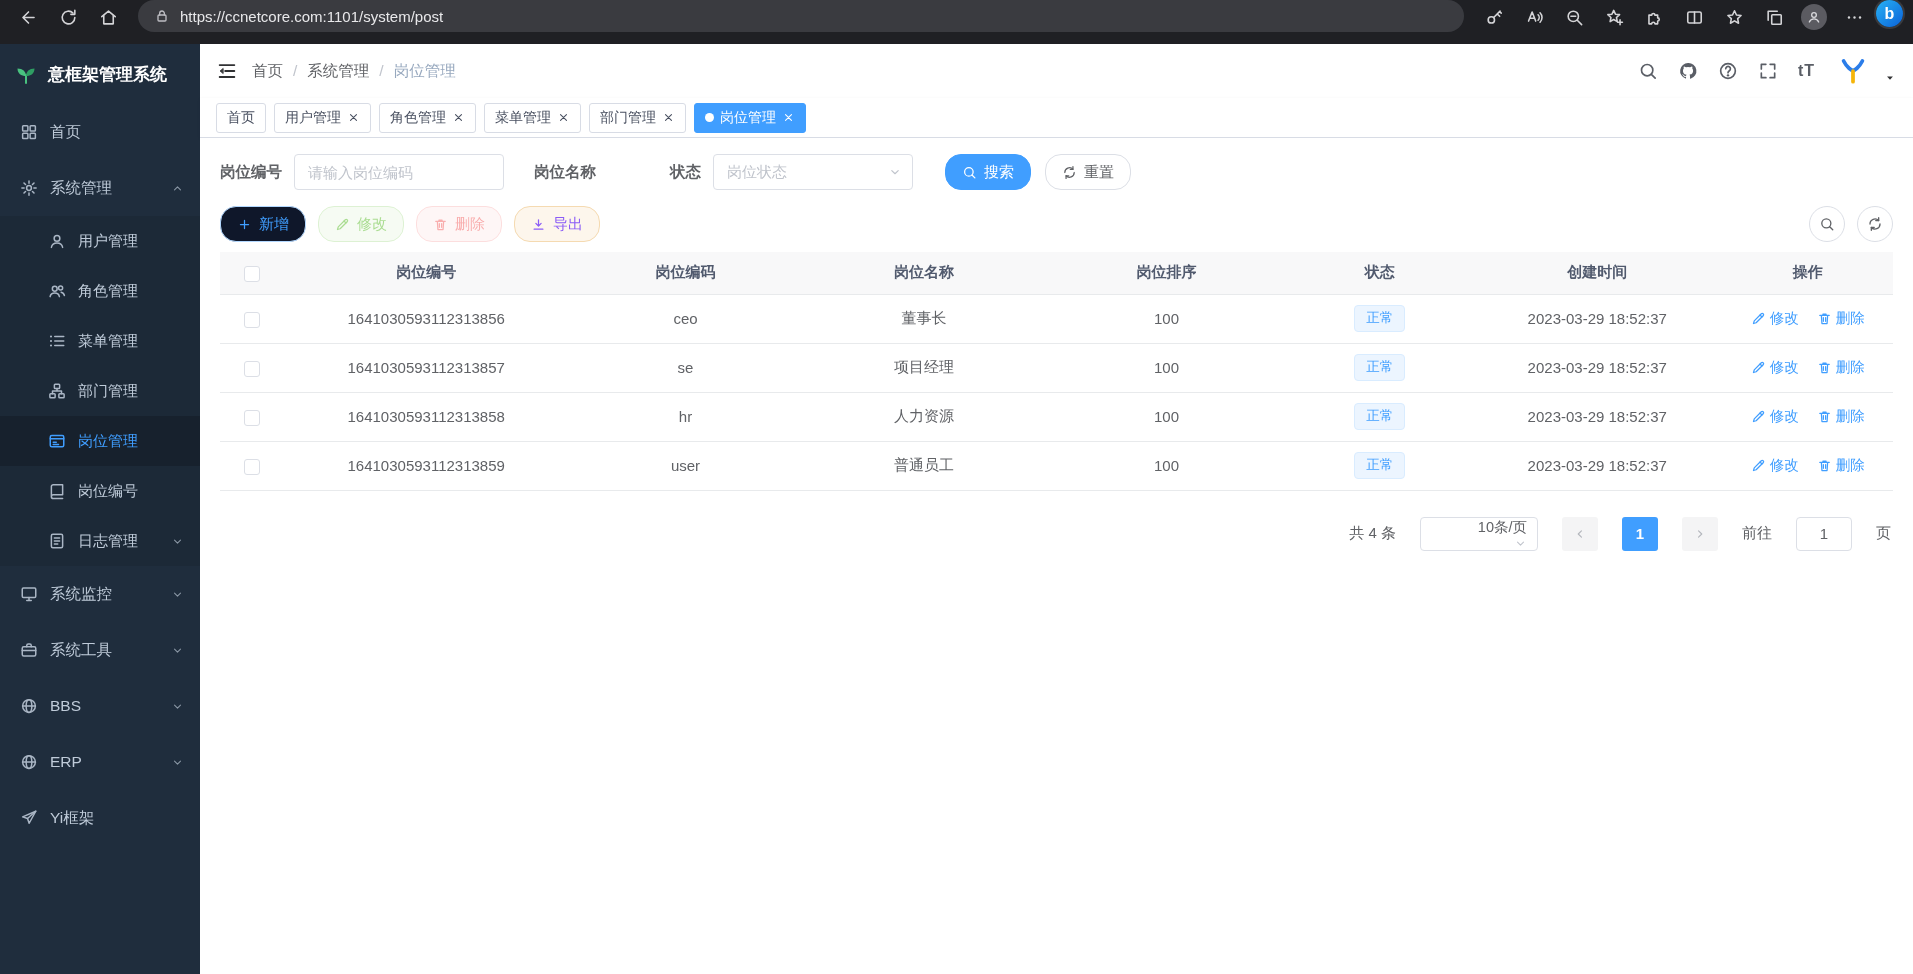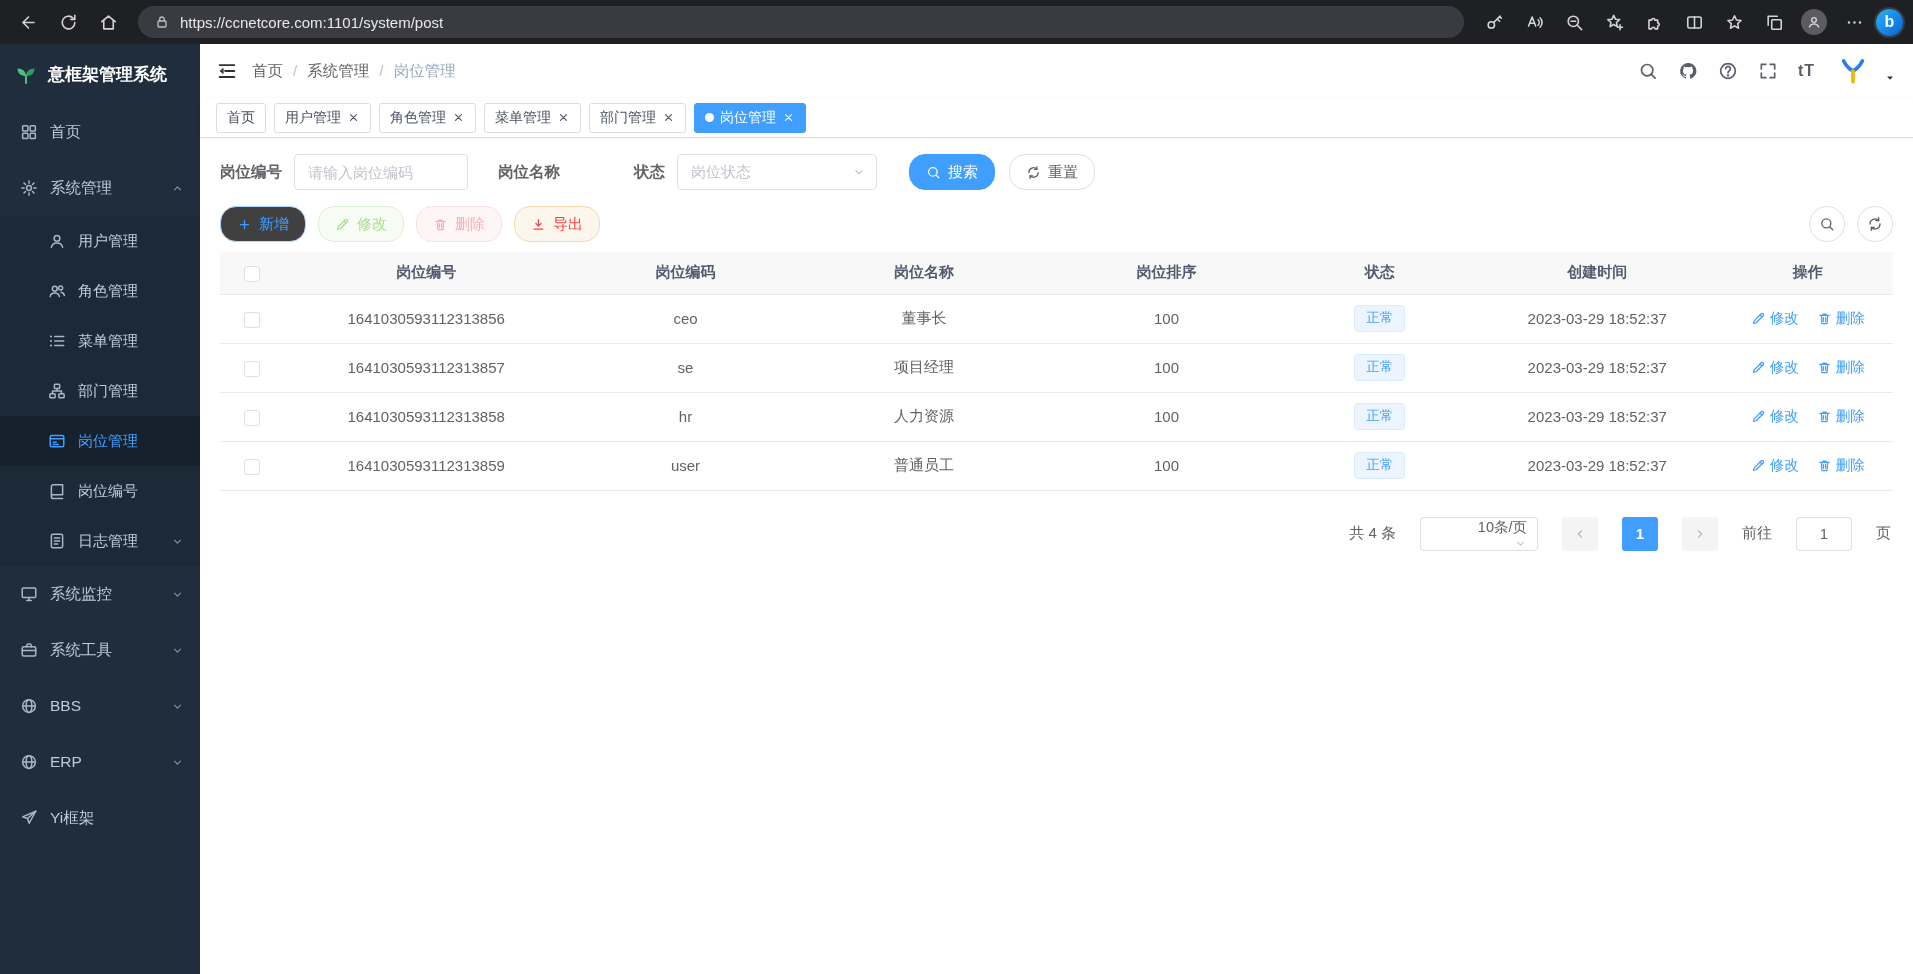--- a/index.html
+++ b/index.html
@@ -4,21 +4,21 @@
 <style>
   * { margin:0; padding:0; box-sizing:border-box; }
   html,body { width:1913px; height:974px; }
   body { font-family:"Liberation Sans","DejaVu Sans",sans-serif; font-size:16px; color:#303133; background:#fff; overflow:hidden; }
   .screen { width:1913px; height:974px; display:flex; flex-direction:column; }
 
   .icn { display:inline-flex; align-items:center; justify-content:center; width:18px; height:18px; flex:0 0 auto; }
   .icn svg { width:100%; height:100%; display:block; }
 
   
-  .browser { flex:0 0 44px; background:#1f2024; display:flex; align-items:center; padding:0 10px; gap:4px; color:#cfcfd3; }
+  .browser { flex:0 0 44px; background:#1f2024; display:flex; padding:0 10px; gap:4px; color:#cfcfd3; }
   .bbtn { width:36px; height:34px; border-radius:6px; display:inline-flex; align-items:center; justify-content:center; color:#d4d4d7; cursor:pointer; }
   .bbtn .icn, .bbtn.icn { width:19px; height:19px; }
   .addr { flex:1; height:32px; background:#3a3b40; border-radius:16px; display:flex; align-items:center; padding:0 16px; gap:10px; color:#e8e8ea; font-size:15px; margin:0 8px; cursor:text; }
   .addr .icn { width:16px; height:16px; color:#bdbdc2; }
   .avatar-circ { width:26px; height:26px; border-radius:50%; background:#5b5b61; display:inline-flex; align-items:center; justify-content:center; color:#d9d9dd; }
   .avatar-circ .icn { width:16px; height:16px; }
   .bing { width:27px; height:27px; border-radius:50%; background:linear-gradient(135deg,#28b2f5,#0b62d8); color:#fff; display:inline-flex; align-items:center; justify-content:center; font-weight:bold; font-size:16px; cursor:pointer; box-shadow:0 0 0 2px rgba(255,255,255,.12); }
 
   
   .app { flex:1; display:flex; min-height:0; }
@@ -55,35 +55,35 @@
   .tab .dot { width:9px; height:9px; border-radius:50%; background:#fff; }
   .tab .tab-x { width:13px; height:13px; color:inherit; }
   .tab.active { background:#409eff; border-color:#409eff; color:#fff; }
 
   
   .content { flex:1; padding:16px 20px; overflow:hidden; background:#fff; }
 
   .filter { display:flex; align-items:center; margin-bottom:16px; }
   .fgroup { display:flex; align-items:center; }
   .flabel { font-weight:bold; color:#606266; font-size:15.5px; margin-right:12px; white-space:nowrap; }
-  .finput { width:174px; height:36px; border:1px solid #dcdfe6; border-radius:4px; padding:0 13px; font-size:15px; color:#606266; outline:none; background:#fff; }
+  .finput { width:210px; height:36px; border:1px solid #dcdfe6; border-radius:4px; padding:0 13px; font-size:15px; color:#606266; outline:none; background:#fff; }
   .finput::placeholder { color:#c0c4cc; }
   .fselect { width:200px; height:36px; border:1px solid #dcdfe6; border-radius:4px; padding:0 10px 0 13px; display:flex; align-items:center; justify-content:space-between; color:#c0c4cc; font-size:15px; cursor:pointer; background:#fff; }
   .fselect .icn { width:14px; height:14px; color:#c0c4cc; }
   .g2 { margin-left:30px; }
   .g3 { margin-left:62px; }
   .fbtns { margin-left:32px; display:flex; align-items:center; gap:14px; }
 
   .btn { height:36px; padding:0 16px; border-radius:16px; border:1px solid #dcdfe6; background:#fff; color:#606266; font-size:15px; display:inline-flex; align-items:center; gap:7px; cursor:pointer; white-space:nowrap; }
   .btn .icn { width:15px; height:15px; }
   .btn.primary { background:#409eff; border-color:#409eff; color:#fff; }
-  .btn.plain-primary { background:#404040; border-color:#b3d8ff; color:#409eff; }
+  .btn.plain-primary { background:#0f172a; border-color:#b3d8ff; color:#409eff; }
   .btn.plain-success { background:#f0f9eb; border-color:#c2e7b0; color:#67c23a; }
   .btn.plain-danger { background:#fef0f0; border-color:#fbc4c4; color:#f56c6c; }
-  .btn.plain-warning { background:#fdf6ec; border-color:#f5dab1; color:#ef4444; }
+  .btn.plain-warning { background:#fdf6ec; border-color:#f5dab1; color:#8b5cf6; }
   .btn.is-disabled { opacity:.55; cursor:not-allowed; }
 
   .toolbar { display:flex; align-items:center; gap:12px; margin-bottom:10px; }
   .tb-right { margin-left:auto; display:flex; align-items:center; gap:12px; }
   .circ { width:36px; height:36px; border-radius:50%; border:1px solid #dcdfe6; background:#fff; color:#606266; display:inline-flex; align-items:center; justify-content:center; cursor:pointer; }
   .circ .icn { width:16px; height:16px; }
 
   table.grid { width:100%; border-collapse:collapse; table-layout:fixed; }
   .grid th { background:#f8f8f9; color:#515a6e; font-weight:bold; height:42px; font-size:15px; border-bottom:1px solid #e8eaec; text-align:center; }
   .grid td { height:49px; border-bottom:1px solid #e8eaec; color:#606266; font-size:15px; text-align:center; white-space:nowrap; overflow:hidden; }

